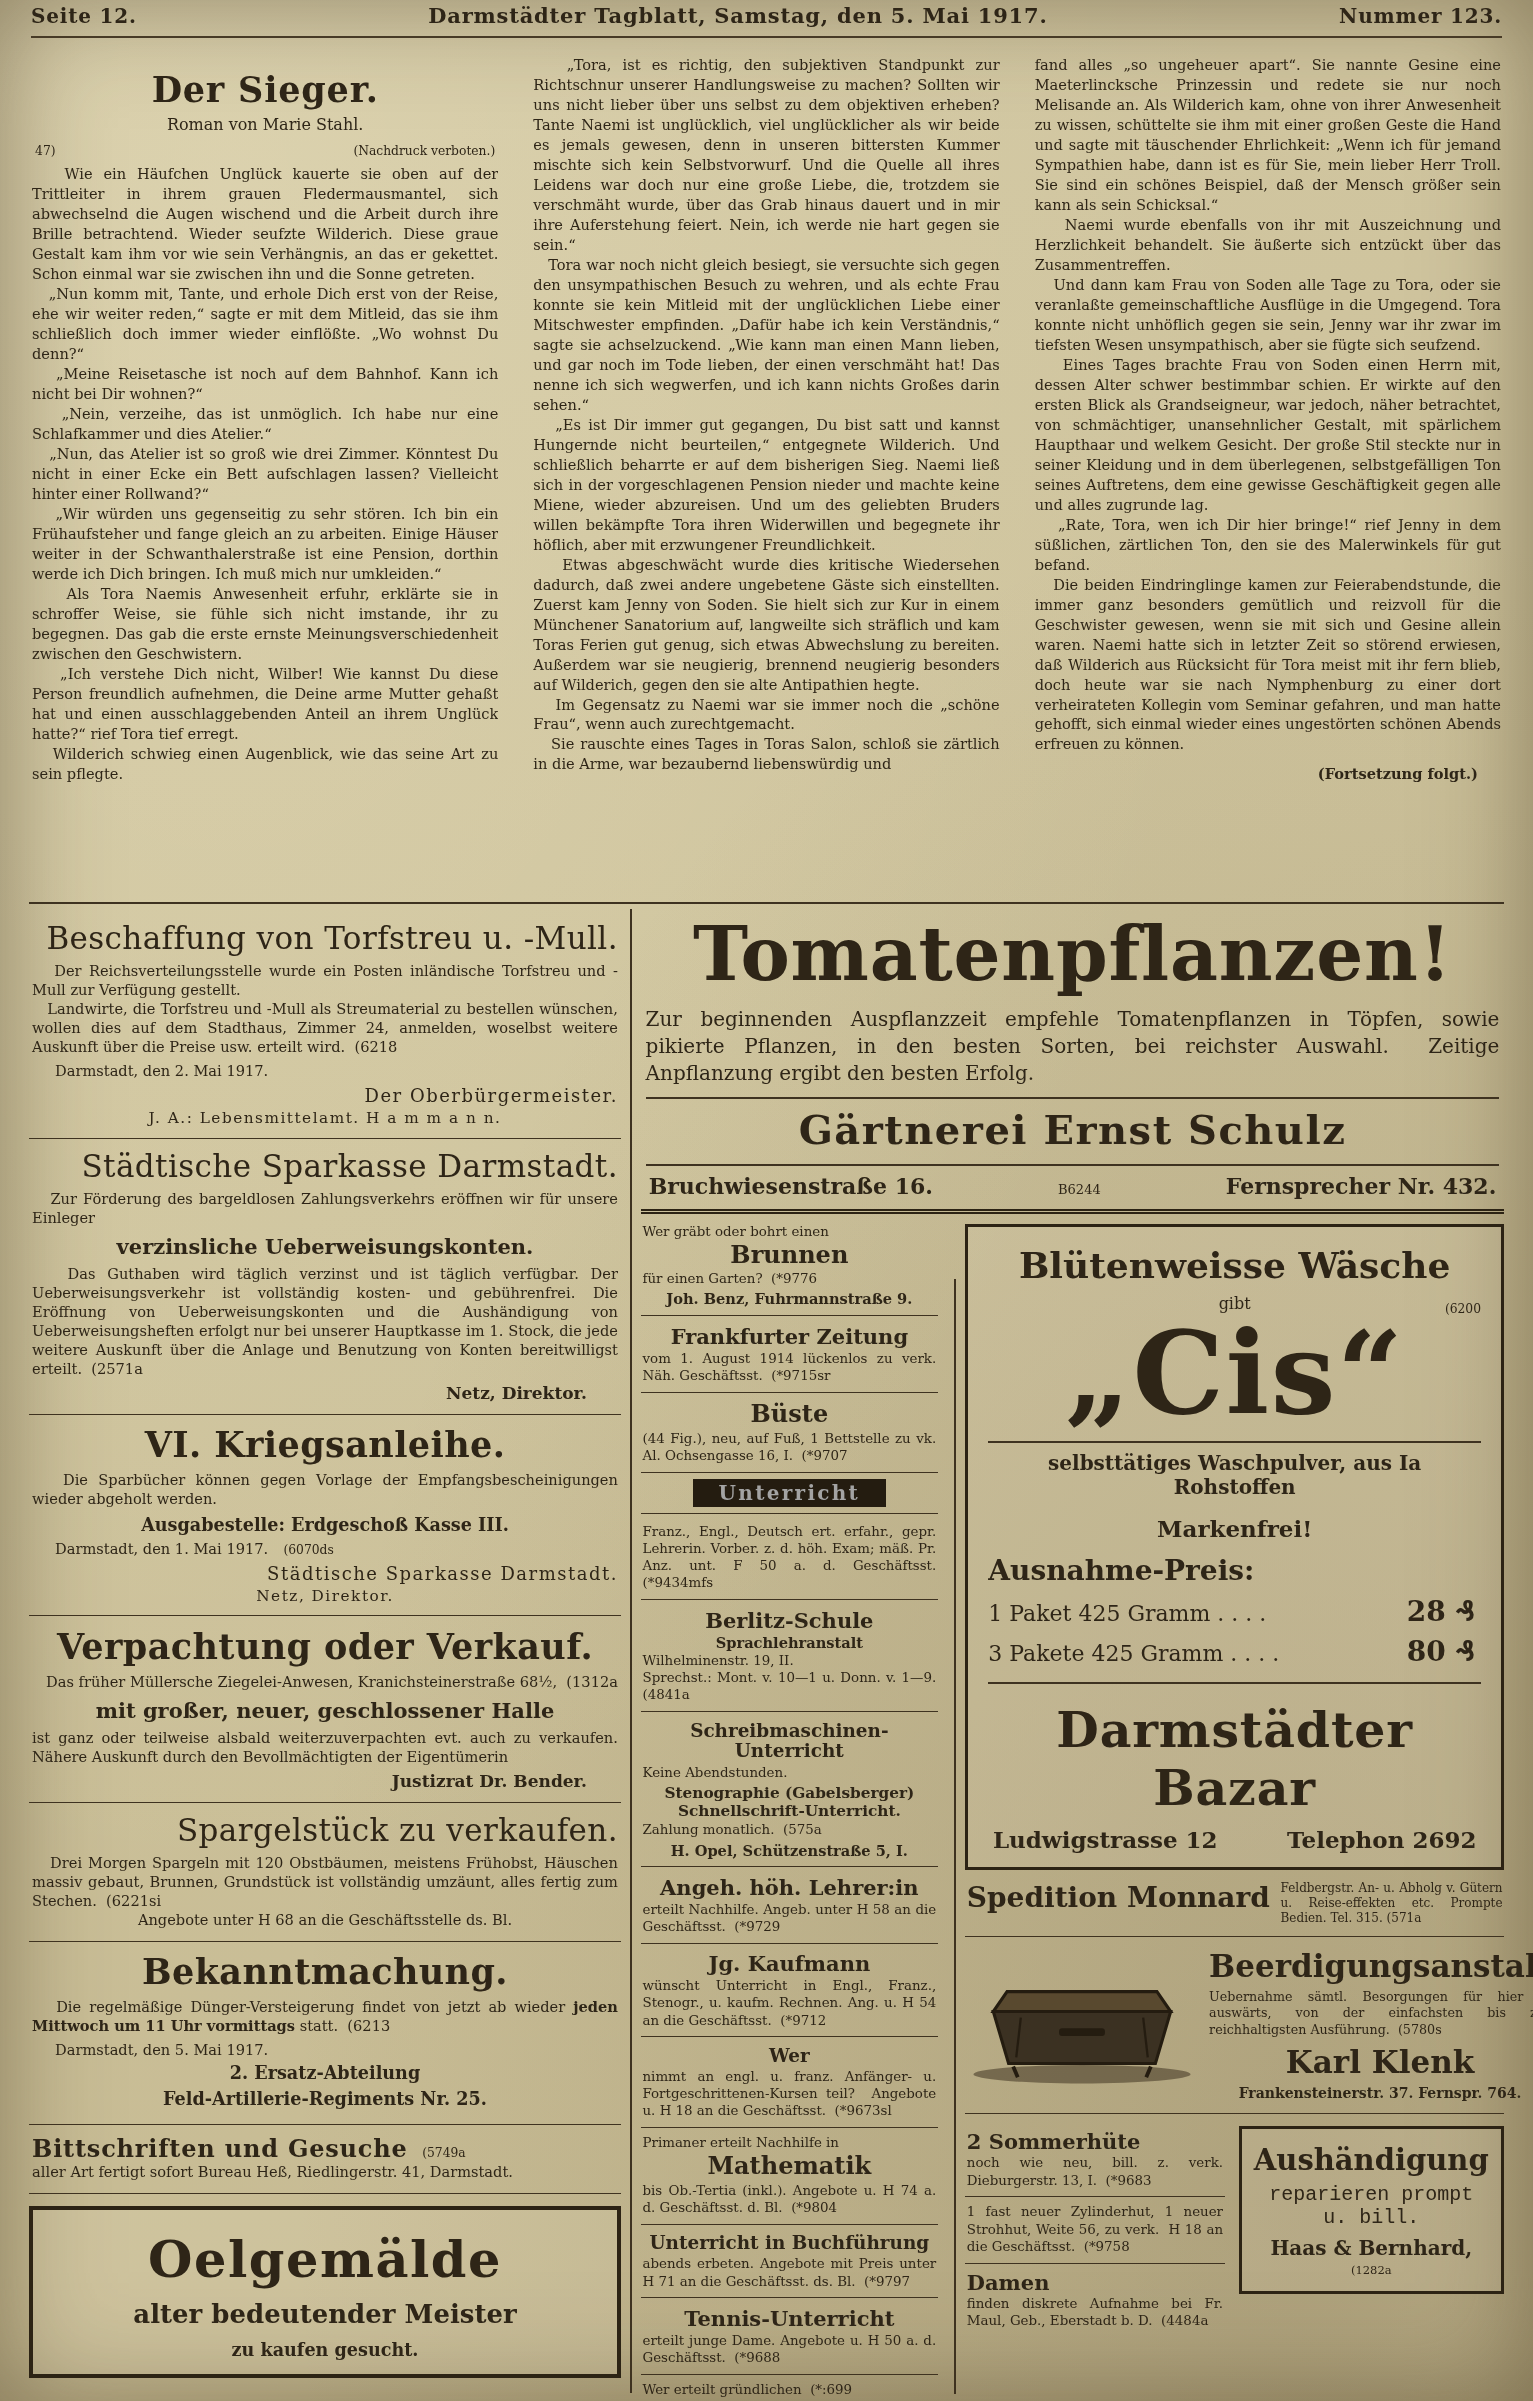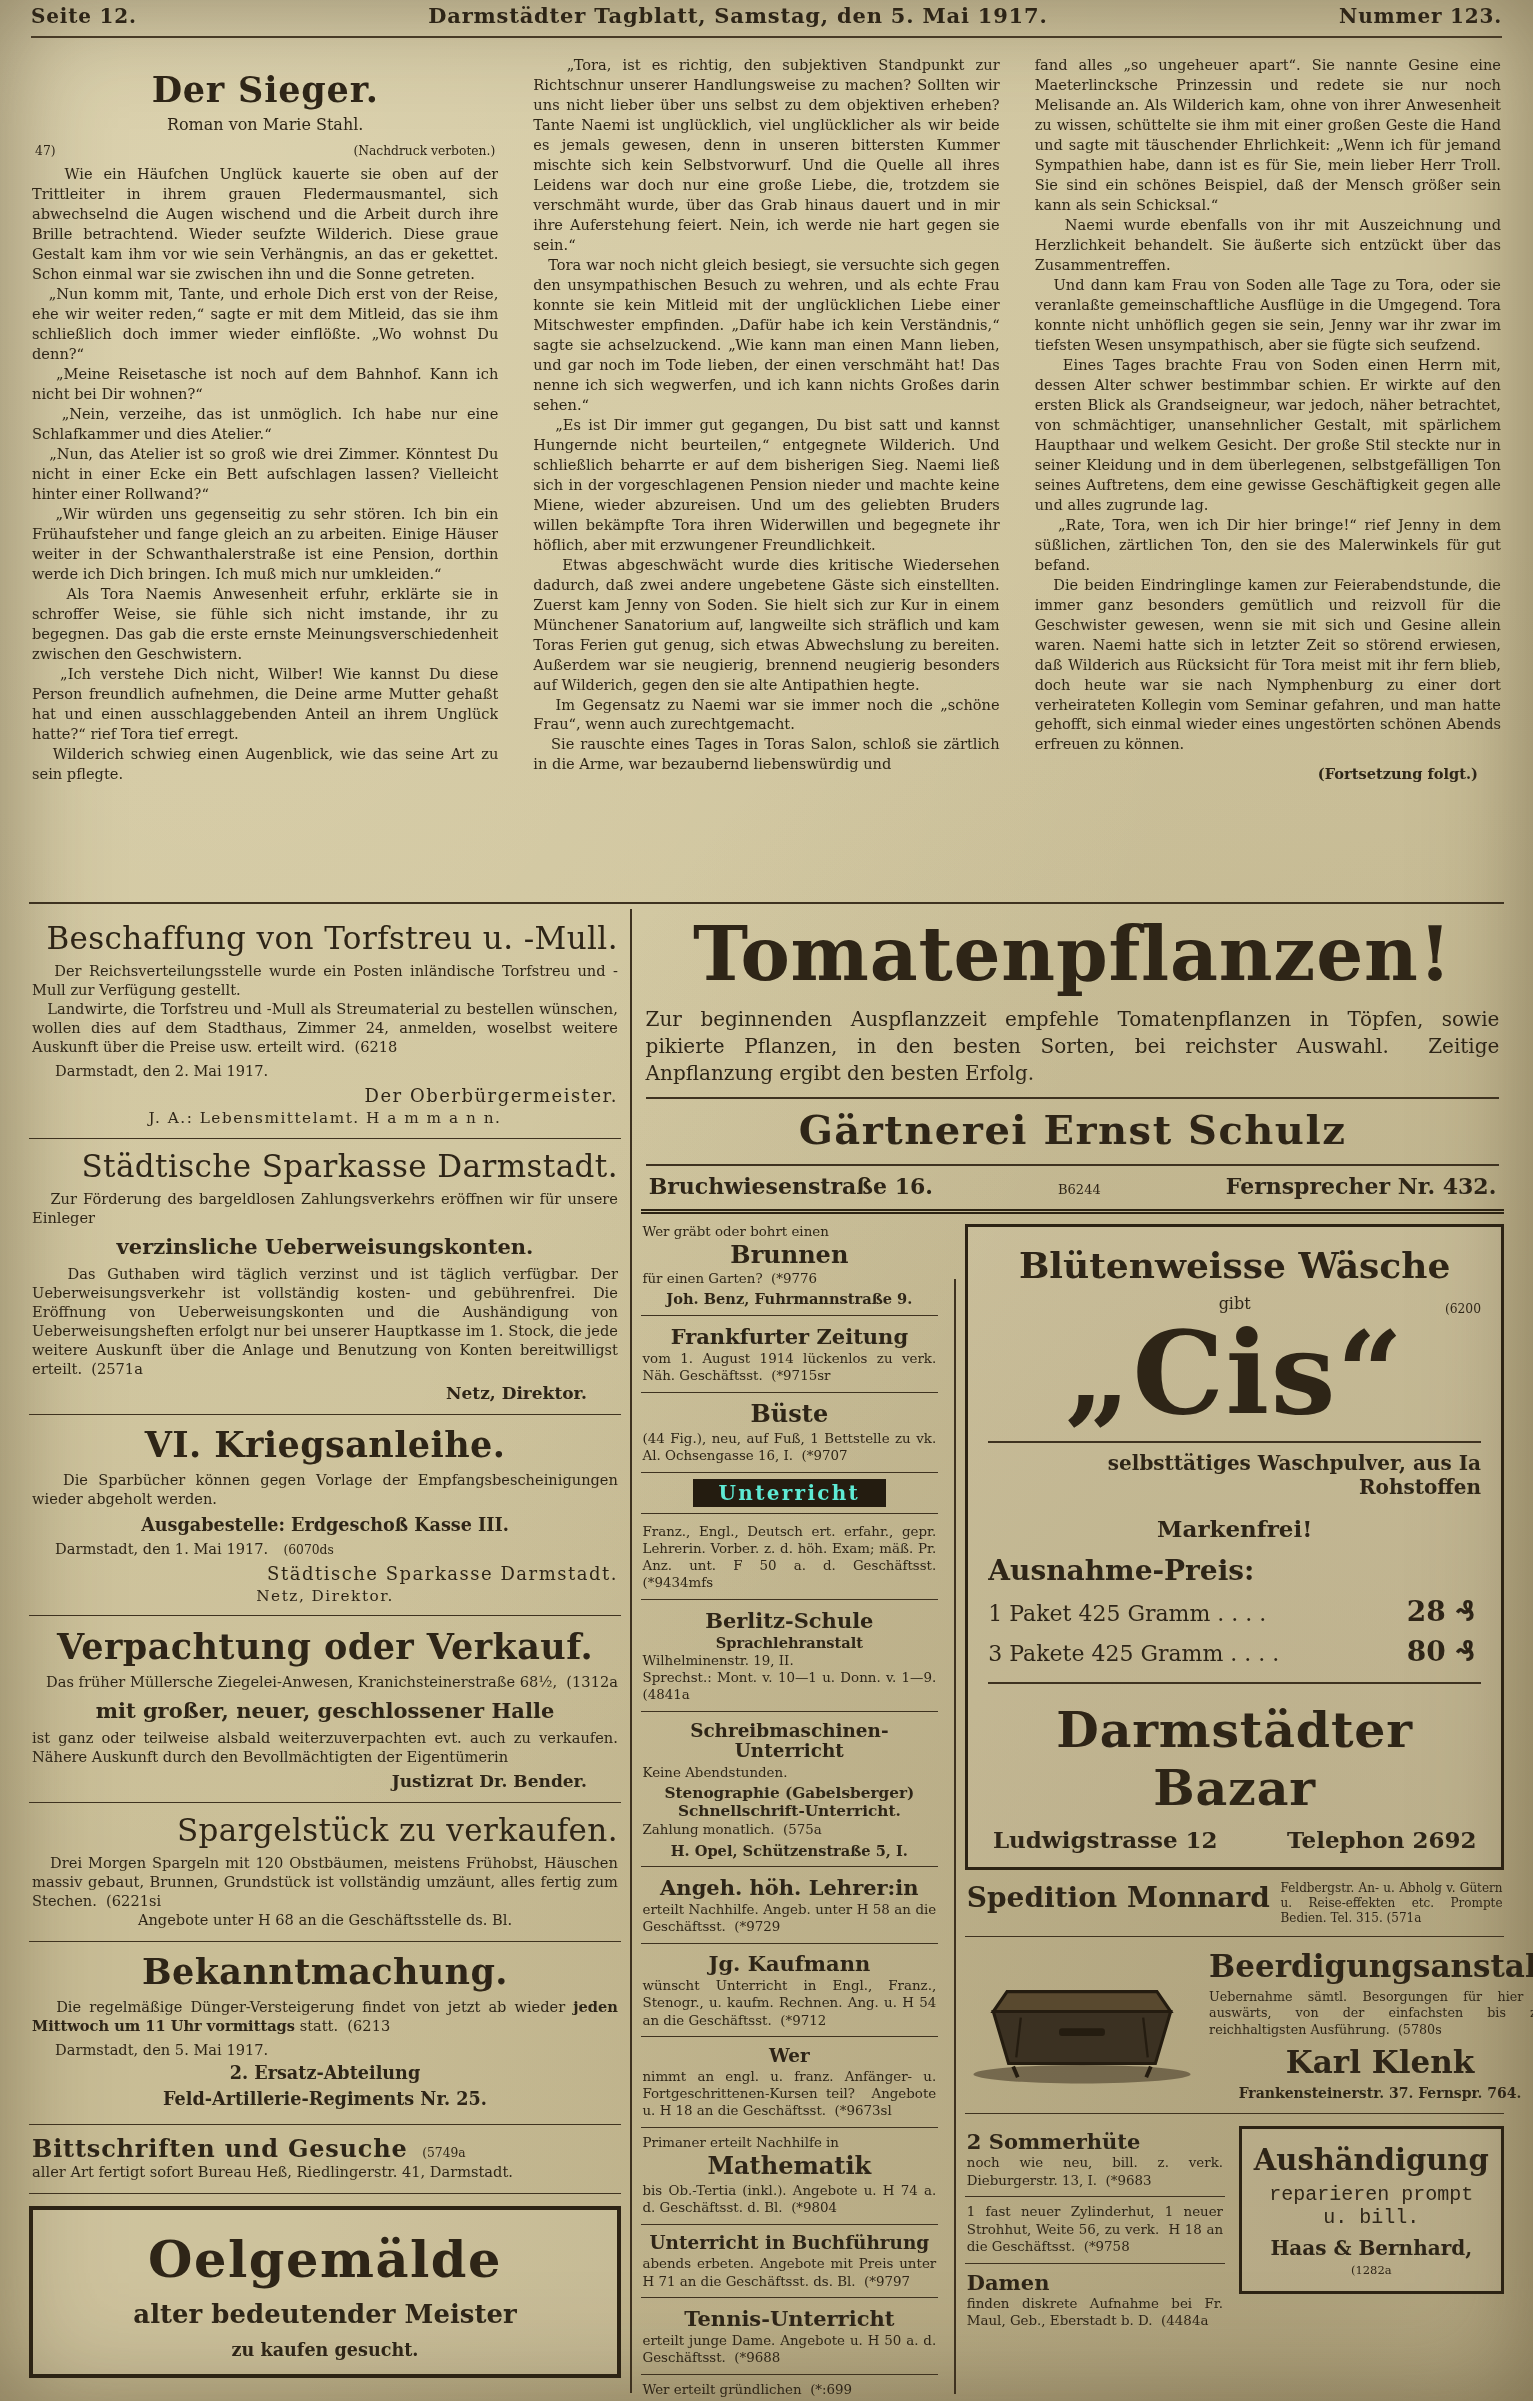--- a/index.html
+++ b/index.html
@@ -96,35 +96,35 @@
   .cl-lead { font-size:13.4px; line-height:1.25; text-align:justify; white-space:pre-wrap; }
   .cl-head { text-align:center; font-weight:bold; font-size:24px; line-height:1.12; margin:1.5px 0; }
   .cl-head-md { font-size:21px; }
   .cl-head-sm { font-size:18.4px; }
   .cl-lead2 { text-align:center; font-size:14.6px; font-weight:bold; }
   .cl-body { font-size:13.4px; line-height:1.28; text-align:justify; white-space:pre-wrap; margin-top:1.5px; }
   .cl-head2 { text-align:center; font-weight:bold; font-size:15.3px; white-space:pre-wrap; margin-top:3.1px; }
   .cl-foot { text-align:center; font-weight:bold; font-size:14.6px; margin-top:3.1px; }
   .cl-banner-wrap { border-bottom:1.5px solid #3e3220; padding:6.1px 0; text-align:center; }
   .cl-banner {
-    display:inline-block; background:#241c10; color:#5eead4;
+    display:inline-block; background:#241c10; color:#a3a3a3;
     font-size:20px; font-weight:bold; letter-spacing:2.3px; padding:2.3px 26px;
   }
 
   
   #cis-box {
     border:3.8px solid #2c2314; padding:17px 20px 14px 20px; margin-top:7.7px;
     background:rgba(255,250,225,.10);
   }
   .cis-title { text-align:center; font-size:36px; font-weight:bold; }
   .cis-sub { display:flex; justify-content:center; position:relative; font-size:16px; margin-top:7.7px; }
   .cis-code { position:absolute; right:0; top:8px; font-size:12.3px; }
   .cis-brand { text-align:center; font-size:115px; font-weight:bold; line-height:1.05; letter-spacing:1.5px; }
   .cis-rule { height:1.5px; background:#3e3220; margin:7.7px 0; }
-  .cis-desc { text-align:right; font-size:20px; font-weight:bold; }
+  .cis-desc { text-align:center; font-size:20px; font-weight:bold; }
   .cis-marken { text-align:center; font-size:23px; font-weight:bold; margin-top:16px; }
   .cis-price-title { font-size:28px; font-weight:bold; margin-top:12.3px; }
   .cis-price-row { display:flex; justify-content:space-between; align-items:baseline; font-size:22px; margin-top:7.7px; padding-right:6.1px; }
   .cis-price-val { font-size:28px; font-weight:bold; font-family:"DejaVu Serif","DejaVu Sans",serif; }
   .cis-store { text-align:center; font-size:49px; font-weight:bold; margin-top:17px; letter-spacing:0.8px; }
   .cis-addr-row { display:flex; justify-content:space-between; font-size:23px; font-weight:bold; margin-top:9.2px; padding:0 4.6px; }
 
   
   #spedition { display:flex; gap:10.7px; align-items:flex-start; border-bottom:1.5px solid #3e3220; padding:10.7px 1.5px; }
   .sped-name { font-size:28px; font-weight:bold; white-space:nowrap; }

